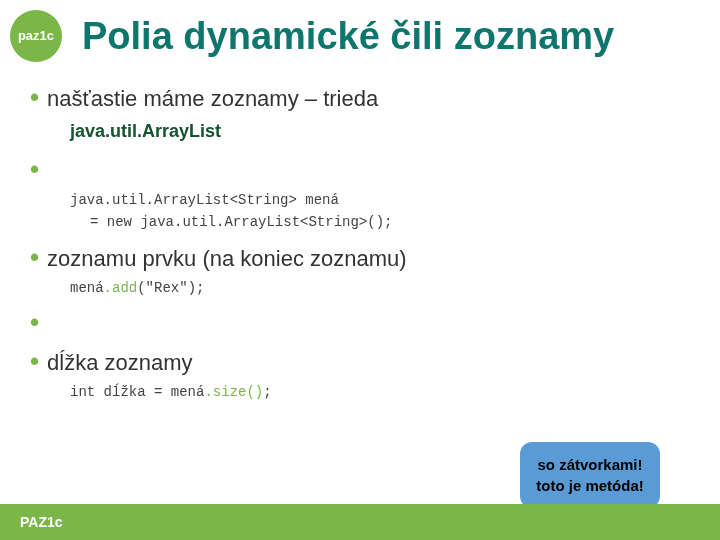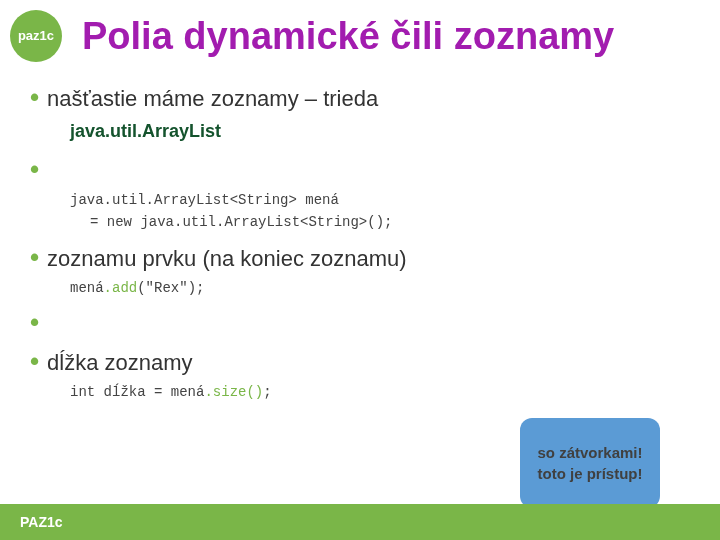--- a/index.html
+++ b/index.html
@@ -37,21 +37,21 @@
       font-size: 13px;
       font-weight: bold;
       font-family: Arial, sans-serif;
       text-align: center;
       line-height: 1.2;
     }
 
     .title {
       font-size: 38px;
       font-weight: bold;
-      color: #a21caf;
+      color: #0f766e;
       font-family: Arial, sans-serif;
     }
 
     .content {
       padding: 10px 30px 10px 30px;
     }
 
     .bullet-item {
       margin-bottom: 8px;
     }
@@ -113,23 +113,23 @@
       color: white;
       font-size: 14px;
       font-weight: bold;
     }
 
     .tooltip-bubble {
       position: absolute;
       bottom: 32px;
       right: 60px;
       background: #5b9bd5;
-      color: #404040;
+      color: #000000;
       border-radius: 12px;
-      padding: 24px 16px;
+      padding: 12px 16px;
       font-size: 15px;
       font-weight: bold;
       text-align: center;
       line-height: 1.4;
       min-width: 140px;
       margin-left: 16px;
     }
 
     .tooltip-bubble::after {
       content: '';
@@ -196,18 +196,18 @@
     </div>
     <div class="code-block">
       int dĺžka = mená<span class="highlight">.size()</span>;
     </div>
   </div>
 
 </div>
 
 <div class="tooltip-bubble">
   <span>so zátvorkami!</span><br>
-  <span>toto je prístup!</span>
+  <span>toto je metóda!</span>
 </div>
 
 <div class="footer-bar">
   <span class="footer-label">PAZ1c</span>
 </div>
 
 </body></html>

